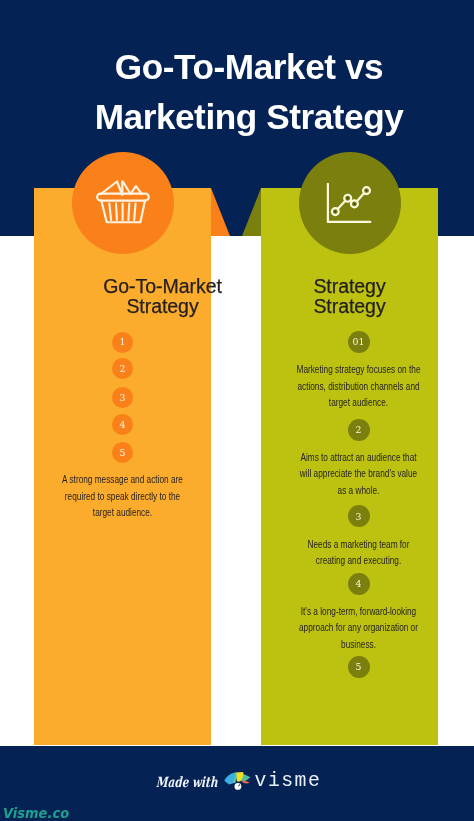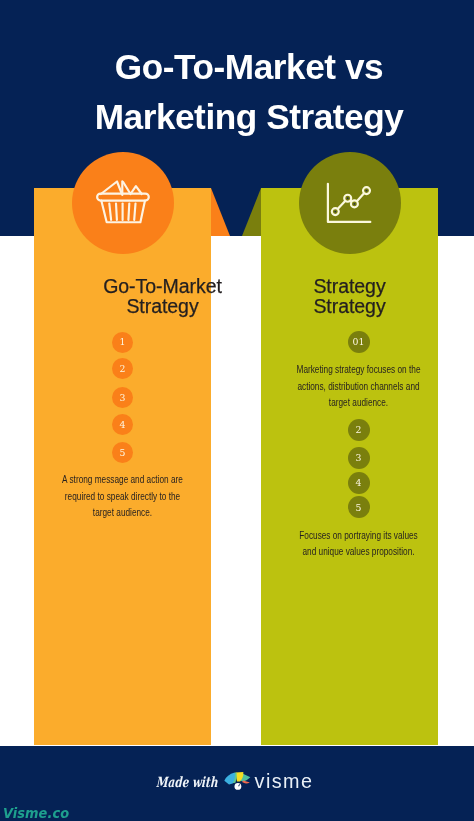--- a/index.html
+++ b/index.html
@@ -66,21 +66,21 @@
   
   .footer{position:absolute;left:0;top:746px;width:474px;height:75px;background:#052255;}
   .footer-content{position:absolute;left:0;top:0;width:474px;height:821px;}
   .madewith{position:absolute;left:0;top:771.3px;width:474px;height:22px;}
   .mw-text{position:absolute;left:155.9px;top:0;
            font-family:"DejaVu Serif",serif;font-style:italic;font-weight:700;
            font-size:14.2px;line-height:22px;color:#eef3f8;
            transform:scaleX(0.74) skewX(-6deg);transform-origin:left bottom;white-space:nowrap;}
   .vlogo{position:absolute;left:224px;top:768px;}
   .vword{position:absolute;left:254.6px;top:770.1px;
-         font-family:Liberation Sans, sans-serif;font-weight:400;font-size:19.8px;
+         font-family:Liberation Mono, monospace;font-weight:400;font-size:19.8px;
          line-height:22px;color:#e9f0f7;letter-spacing:1.45px;}
   .wmark{position:absolute;left:3.4px;top:804.5px;font-family:"DejaVu Sans",sans-serif;
          font-style:italic;font-weight:700;line-height:16px;white-space:nowrap;
          font-size:14.4px;color:#1ea08e;letter-spacing:0.05px;
          transform:scaleX(0.9);transform-origin:left center;}
 </style>
 </head>
 <body>
 
 <div class="page">
@@ -172,33 +172,43 @@
       <div class="item">
         <div class="badge">01</div>
         <div class="btext">
           <div>Marketing strategy focuses on the</div>
           <div>actions, distribution channels and</div>
           <div>target audience.</div>
         </div>
       </div>
       <div class="item">
         <div class="badge">2</div>
+        <div class="btext">
+          <div>Aims to attract an audience that</div>
+          <div>will appreciate the brand's value</div>
+          <div>as a whole.</div>
+        </div>
       </div>
       <div class="item">
         <div class="badge">3</div>
+        <div class="btext">
+          <div>Needs a marketing team for</div>
+          <div>creating and executing.</div>
+        </div>
       </div>
       <div class="item">
         <div class="badge">4</div>
+        <div class="btext">
+          <div>It's a long-term, forward-looking</div>
+          <div>approach for any organization or</div>
+          <div>business.</div>
+        </div>
       </div>
       <div class="item">
         <div class="badge">5</div>
-        <div class="btext">
-          <div>Focuses on portraying its values</div>
-          <div>and unique values proposition.</div>
-        </div>
       </div>
     </div>
 
   <div class="footer"></div>
   <div class="footer-content">
     <div class="madewith">
       <span class="mw-text">Made with</span>
     </div>
     <svg class="vlogo" width="30" height="24" viewBox="0 0 30 24">
 

